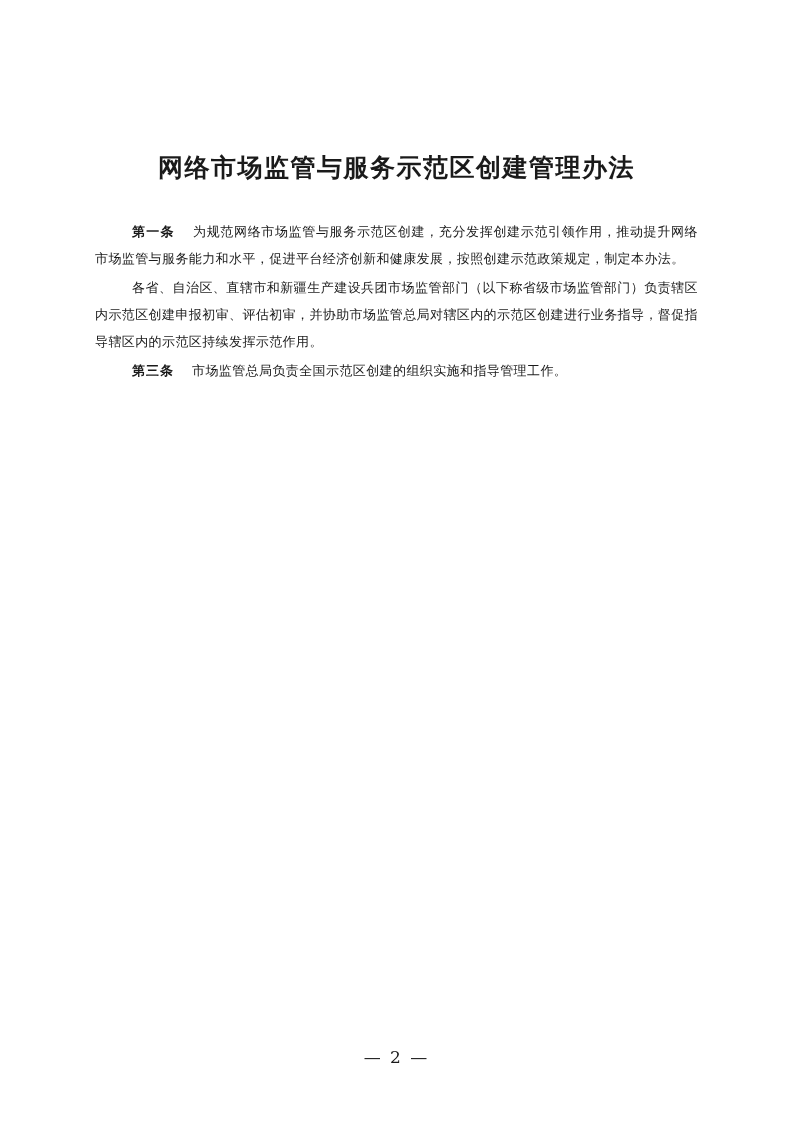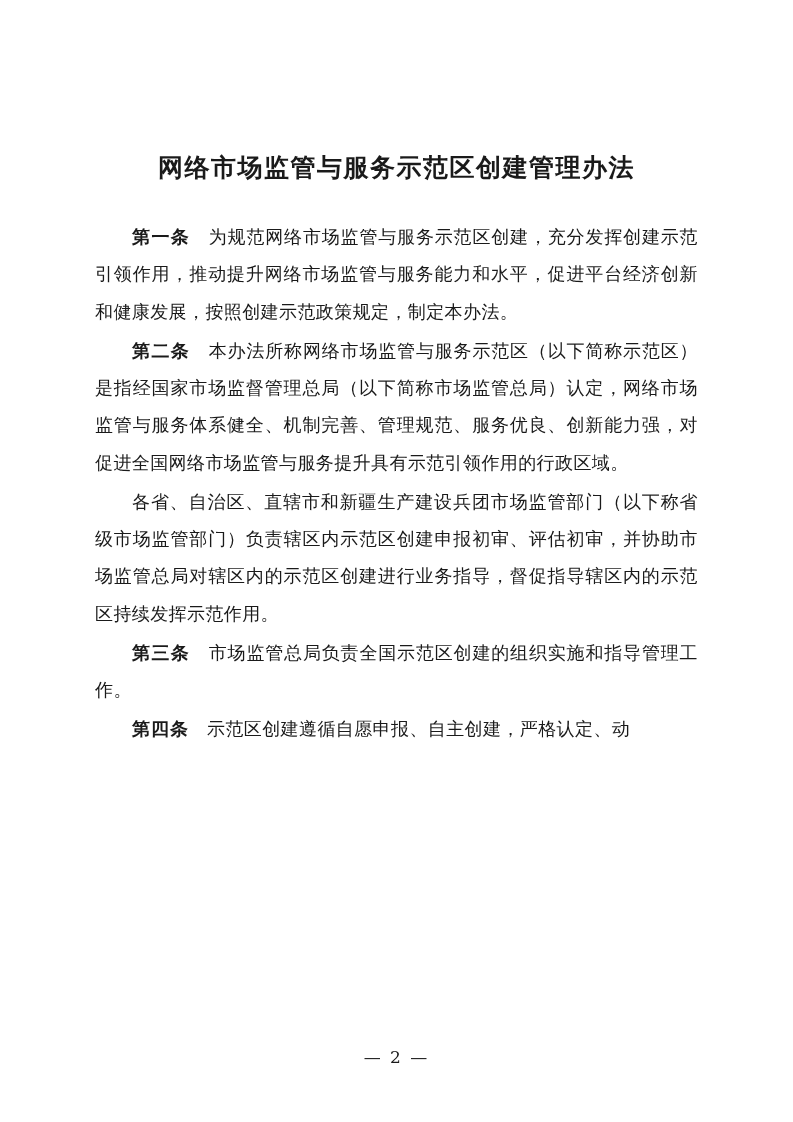--- a/index.html
+++ b/index.html
@@ -26,27 +26,26 @@
   .doc-title {
     font-size: 25px;
     font-weight: bold;
     text-align: center;
     letter-spacing: 1.5px;
     margin: 0 0 34px 0;
     line-height: 1.4;
     font-family: Liberation Sans, sans-serif;
   }
   .para {
-    font-size: 18px;
+    font-size: 13px;
     line-height: 2.07;
     text-align: justify;
     text-justify: inter-ideograph;
     margin: 0 0 2px 0;
     letter-spacing: 0.4px;
-    font-family: Liberation Serif, serif;
   }
   .para.indent {
     text-indent: 37px;
   }
   .art-label {
     font-weight: bold;
     letter-spacing: 1px;
   }
   .art-gap {
     display: inline-block;
@@ -67,32 +66,26 @@
 <body>
 
 <div class="page">
 
   <h1 class="doc-title">网络市场监管与服务示范区创建管理办法</h1>
 
   <p class="para indent">
     <span class="art-label">第一条</span><span class="art-gap"></span><span>为规范网络市场监管与服务示范区创建，充分发挥创建示范引领作用，推动提升网络市场监管与服务能力和水平，促进平台经济创新和健康发展，按照创建示范政策规定，制定本办法。</span>
   </p>
 
-  <p class="para indent">
-    <span class="art-label">第二条</span><span class="art-gap"></span><span>本办法所称网络市场监管与服务示范区（以下简称示范区）是指经国家市场监督管理总局（以下简称市场监管总局）认定，网络市场监管与服务体系健全、机制完善、管理规范、服务优良、创新能力强，对促进全国网络市场监管与服务提升具有示范引领作用的行政区域。</span>
-  </p>
 
 
   <p class="para indent">
     <span>各省、自治区、直辖市和新疆生产建设兵团市场监管部门（以下称省级市场监管部门）负责辖区内示范区创建申报初审、评估初审，并协助市场监管总局对辖区内的示范区创建进行业务指导，督促指导辖区内的示范区持续发挥示范作用。</span>
   </p>
 
   <p class="para indent">
     <span class="art-label">第三条</span><span class="art-gap"></span><span>市场监管总局负责全国示范区创建的组织实施和指导管理工作。</span>
   </p>
 
-  <p class="para indent">
-    <span class="art-label">第四条</span><span class="art-gap"></span><span>示范区创建遵循自愿申报、自主创建，严格认定、动</span>
-  </p>
 
 </div>
 
 <div class="page-number">— 2 —</div>
 
 </body></html>

